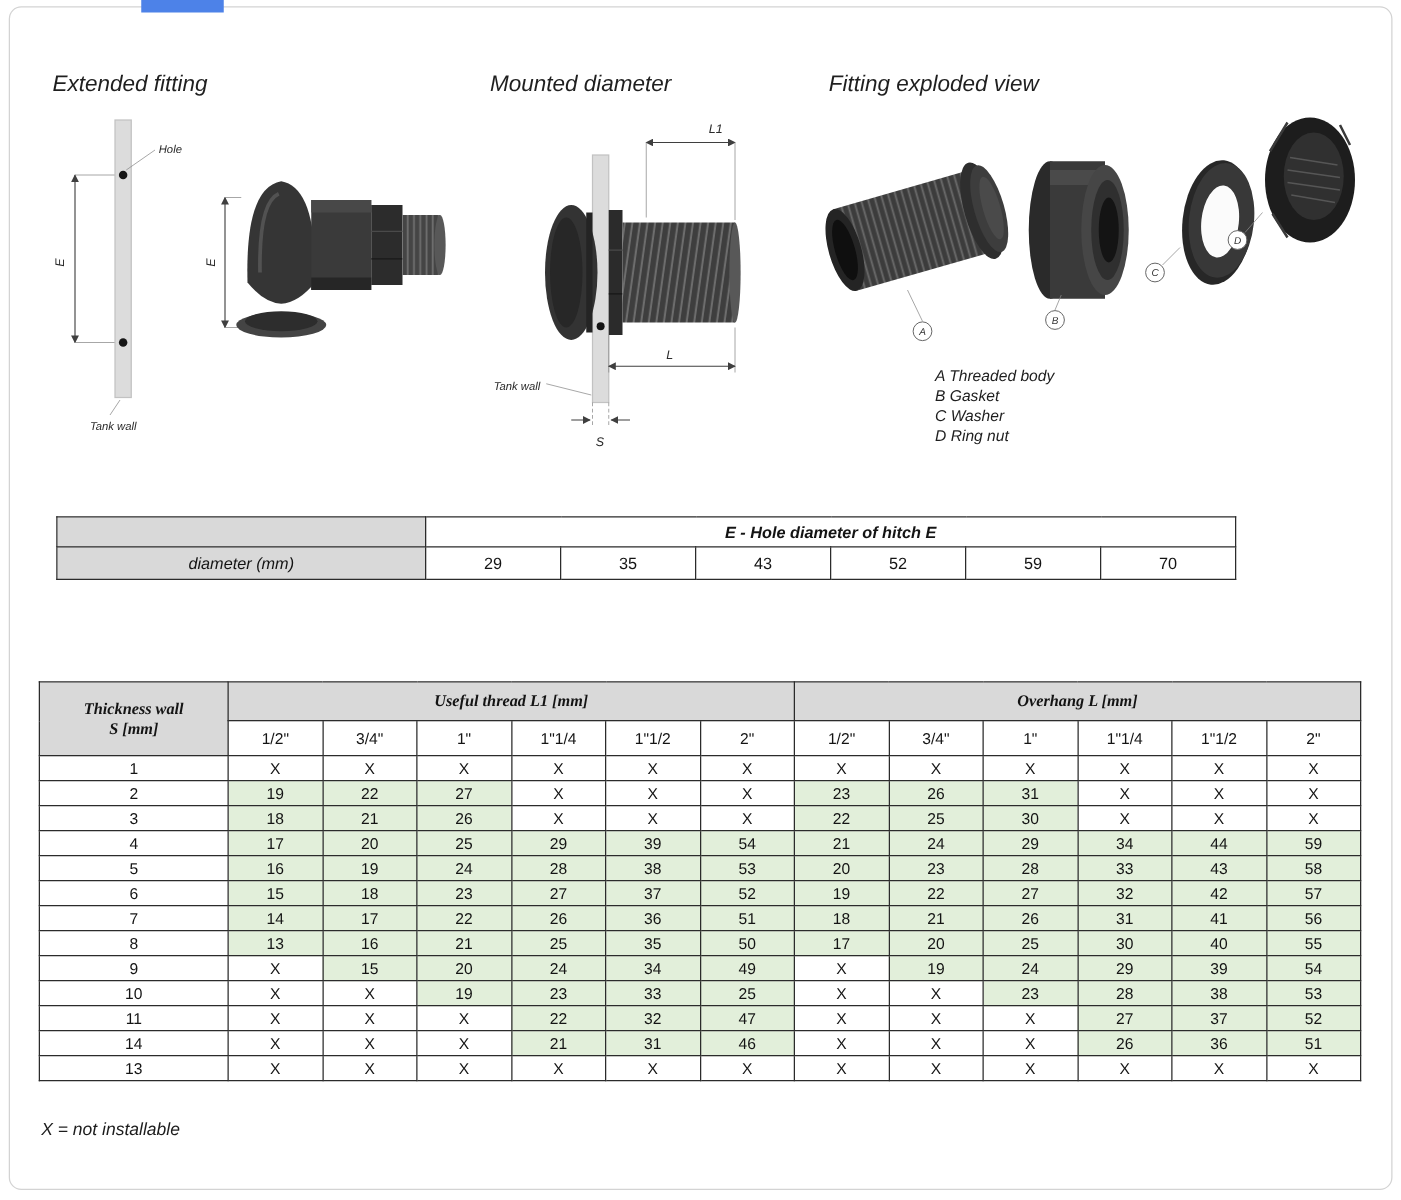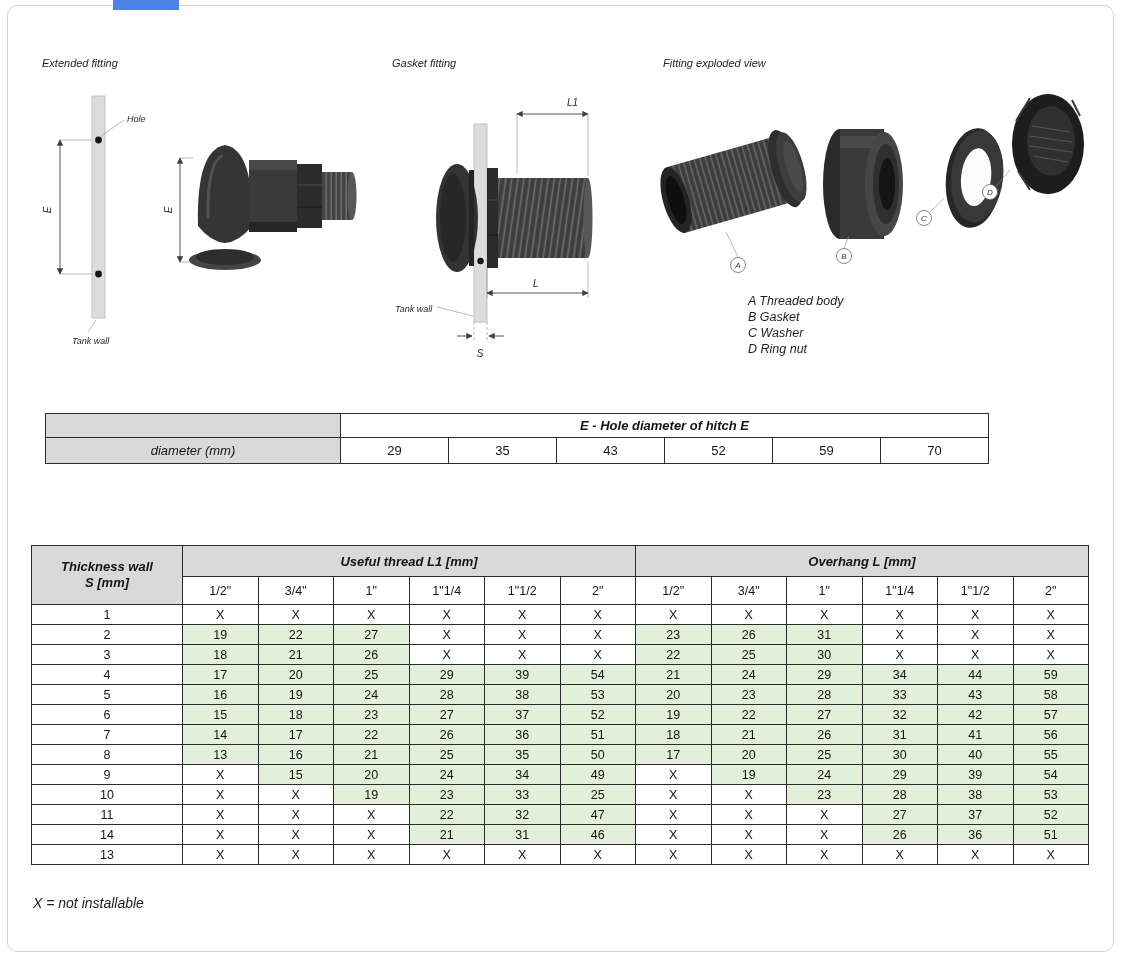--- a/index.html
+++ b/index.html
@@ -5,21 +5,21 @@
   * { margin:0; padding:0; box-sizing:border-box; }
   html,body { width:1121px; height:960px; background:#fff; overflow:hidden; }
   body { position:relative; font-family:"Liberation Sans", sans-serif; color:#141414; }
 
   .card { position:absolute; left:7px; top:5px; width:1107px; height:947px;
           border:1px solid #d3d3d3; border-radius:10px; background:#fff; }
 
   .blue-frag { position:absolute; left:113px; top:0; width:66px; height:10px;
                background:var(--accent,#4d82e8); z-index:5; }
 
-  .fig-title { position:absolute; top:57px; font-style:italic; font-size:11px; color:#1f1f1f; }
+  .fig-title { position:absolute; top:57px; font-style:italic; font-size:18px; color:#1f1f1f; }
 
   svg.fig { position:absolute; }
   svg text { font-family:"Liberation Sans", sans-serif; }
   .dim  { stroke:#3f3f3f; stroke-width:0.9; fill:none; }
   .ext  { stroke:#8a8a8a; stroke-width:0.6; fill:none; }
   .lead { stroke:#8a8a8a; stroke-width:0.6; fill:none; }
   .dashed { stroke-dasharray:3 2; }
   text.lbl    { font-size:9px;  font-style:italic; fill:#2a2a2a; }
   text.dimlbl { font-size:10px; font-style:italic; fill:#2a2a2a; }
   text.plbl   { font-size:12.5px; font-style:italic; fill:#1e1e1e; }
@@ -35,34 +35,34 @@
 
   .hole-table { position:absolute; left:45px; top:413px; width:944px; }
   .hole-table .r-title td  { height:24px; }
   .hole-table .r-measure td{ height:29px; }
   .hole-table .r-diam td   { height:26px; }
   .corner-blank { width:295px; }
 
   .main-table { position:absolute; left:31px; top:545px; width:1058px; }
   .main-table td { font-size:12.5px; }
   .main-table .corner { width:151px; font-size:12.5px; line-height:1.25; }
-  .main-table .r-group td { height:31px; font-size:13px; }
+  .main-table .r-group td { height:31px; font-size:13px;font-family:Liberation Serif, serif; }
   .main-table .r-sizes td { height:28px; }
   .main-table .r-data td  { height:20px; }
 
   .footnote { position:absolute; left:33px; top:895px; font-style:italic; font-size:14px; color:#1c1c1c; }
 </style>
 </head>
 <body>
 
 <div class="blue-frag"></div>
 <div class="card"></div>
 
 <div class="fig-title" style="left:42px">Extended fitting</div>
-<div class="fig-title" style="left:392px">Gasket fitting</div>
+<div class="fig-title" style="left:392px">Mounted diameter</div>
 <div class="fig-title" style="left:663px">Fitting exploded view</div>
 
 <svg class="fig" style="left:30px; top:80px" width="330" height="275" viewBox="0 0 330 275">
   <defs>
     <marker id="arE" viewBox="0 0 10 10" refX="9" refY="5" markerWidth="7" markerHeight="7" orient="auto-start-reverse">
       <path d="M0,0 L10,5 L0,10 z" fill="#3f3f3f"></path>
     </marker>
     <pattern id="thrE" width="5" height="48" patternUnits="userSpaceOnUse">
       <rect width="5" height="48" fill="#454545"></rect>
       <line x1="1.2" y1="0" x2="1.2" y2="48" stroke="#707070" stroke-width="1.4"></line>

